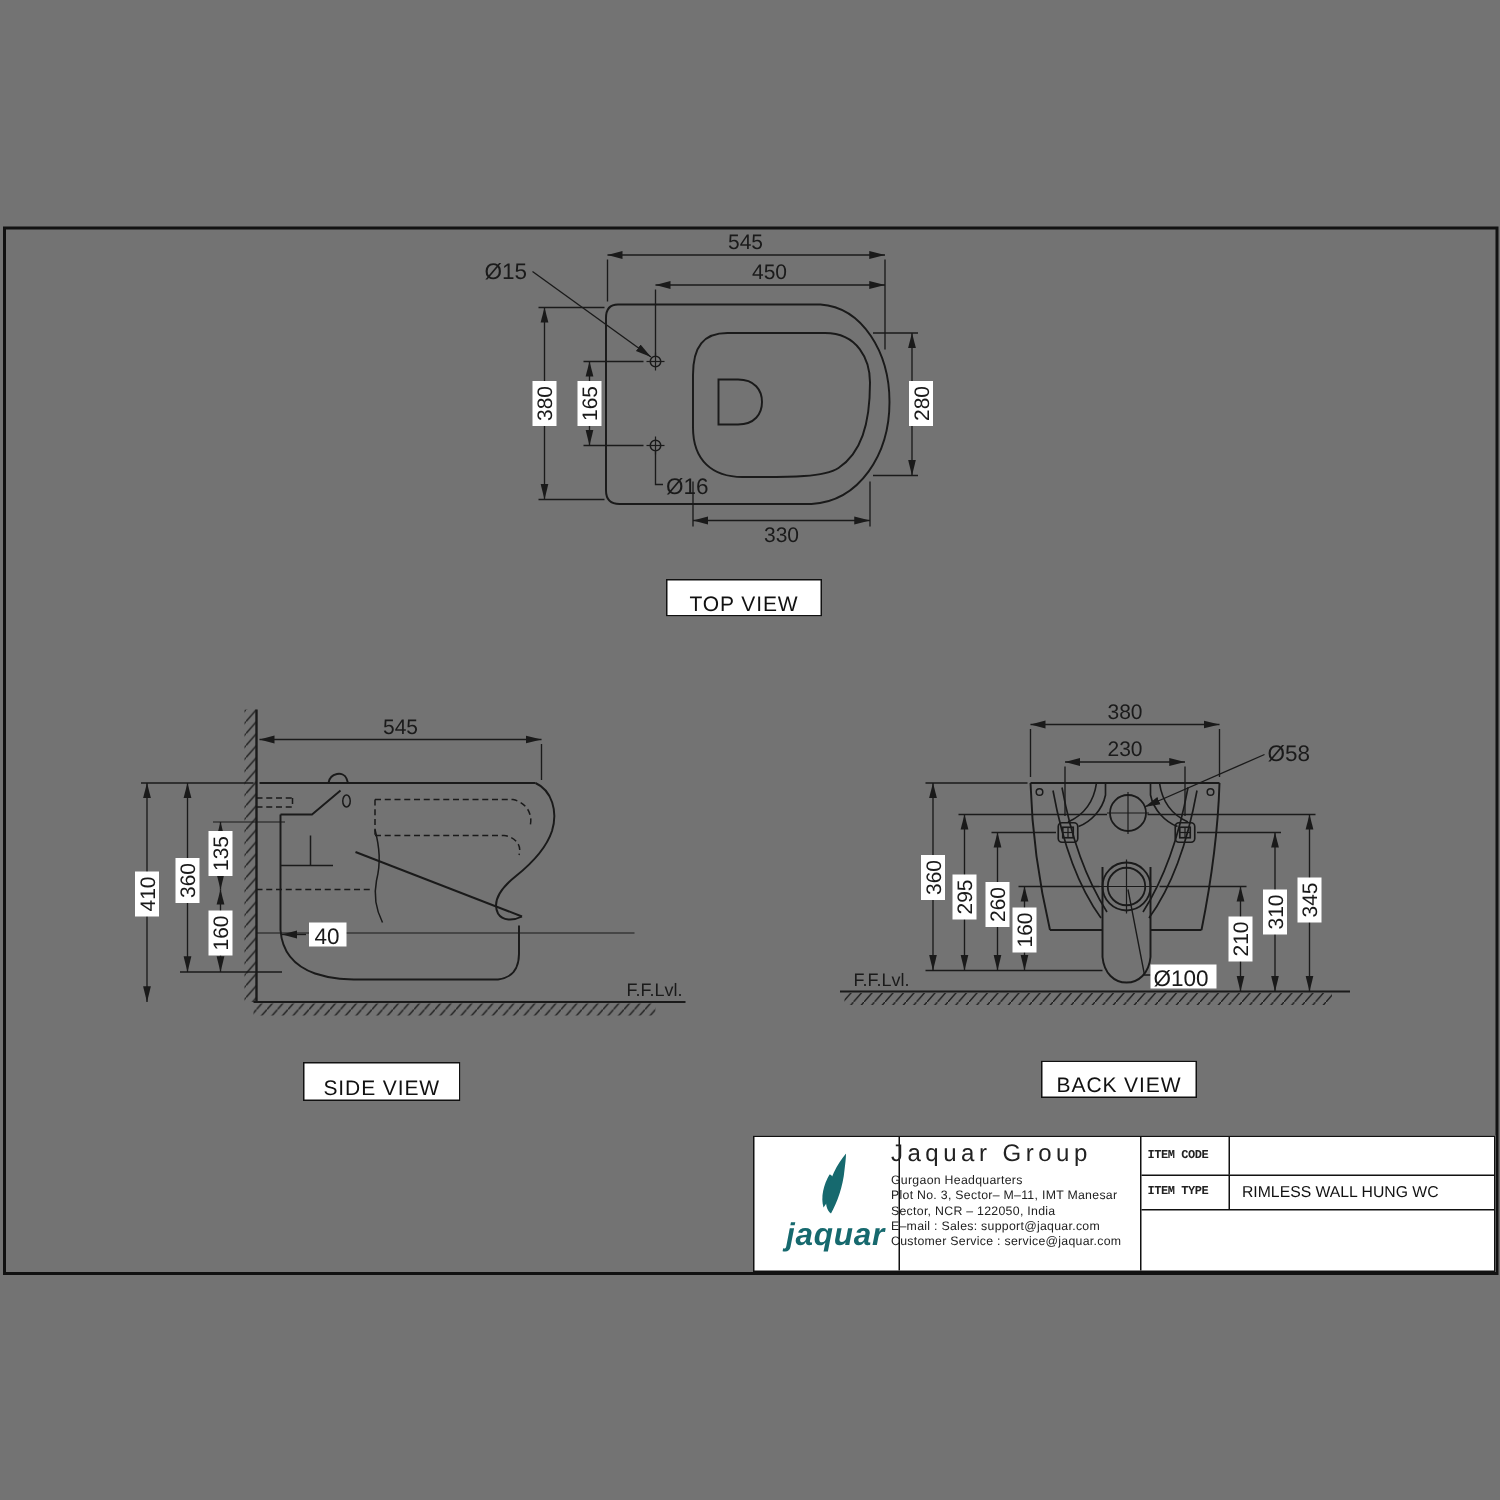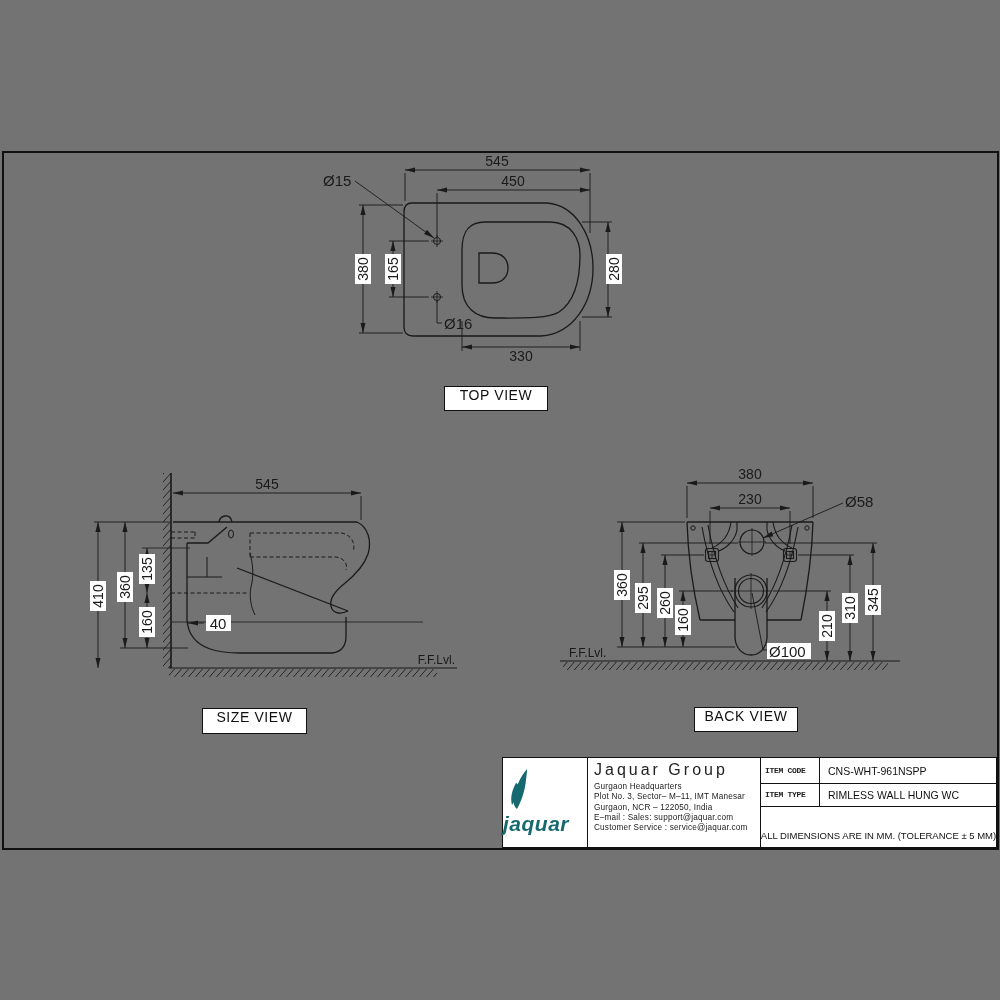--- a/index.html
+++ b/index.html
@@ -1,30 +1,30 @@
 <!DOCTYPE html>
 <html><head>
 <meta charset="utf-8">
 <style>
   html,body{margin:0;padding:0;background:#ffffff;}
   #stage{position:relative;width:1000px;height:1000px;background:#737373;overflow:hidden;
          font-family:"Liberation Sans",sans-serif;color:#1a1a1a;}
   #frame{position:absolute;left:2px;top:151px;width:993px;height:695px;border:2px solid #111;}
   .viewbox{position:absolute;}
   .viewlabel{position:absolute;border:1.4px solid #111;background:#fff;display:flex;
-             align-items:flex-start;justify-content:center;font-size:14px;letter-spacing:.6px;color:#111;}
+             align-items:flex-end;justify-content:center;font-size:14px;letter-spacing:.6px;color:#111;}
   svg text{font-family:"Liberation Sans",sans-serif;fill:#1a1a1a;}
   .dimtxt{font-size:14px;}
   .diatxt{font-size:15px;}
   .fftxt{font-size:12px;}
   
   #tblock{position:absolute;left:502px;top:757px;width:495px;height:91px;border:1.5px solid #111;
           box-sizing:border-box;background:#fff;}
-  #logocell{position:absolute;left:0;top:0;width:85px;height:100%;border-right:1.5px solid #111;
-            box-sizing:border-box;display:flex;flex-direction:column;align-items:flex-start;justify-content:center;}
+  #logocell{position:absolute;left:12px;top:0;width:85px;height:100%;border-right:1.5px solid #111;
+            box-sizing:border-box;display:flex;flex-direction:column;align-items:center;justify-content:center;}
   .wordmark{font-size:21px;font-weight:bold;font-style:italic;letter-spacing:.5px;margin-top:1px;}
   #addrcell{position:absolute;left:85px;top:0;width:173px;height:100%;border-right:1.5px solid #111;
             box-sizing:border-box;padding:2px 4px 16px 6px;}
   .company{font-size:16px;letter-spacing:3px;color:#222;margin:1px 0 3px 0;white-space:nowrap;}
   .addrline{font-size:8.2px;letter-spacing:.2px;line-height:10.3px;color:#222;white-space:nowrap;}
   #itable{position:absolute;left:258px;top:0;right:0;bottom:0;}
   .irow{position:absolute;left:0;right:0;border-bottom:1.2px solid #111;display:flex;}
   .ilabel{width:59px;border-right:1.2px solid #111;box-sizing:border-box;display:flex;align-items:center;
           padding-left:4px;font-family:"Liberation Mono",monospace;font-size:8px;letter-spacing:-0.3px;color:#222;font-weight:bold;}
   .ival{flex:1;display:flex;align-items:center;padding-left:8px;font-size:10.5px;color:#111;white-space:nowrap;}
@@ -163,21 +163,21 @@
       <text class="dimtxt" x="67" y="109" text-anchor="middle">135</text>
       </g>
     <g transform="rotate(-90 67 157)">
         <rect x="52" y="149" width="30" height="16" fill="#fff"></rect>
       <text class="dimtxt" x="67" y="162" text-anchor="middle">160</text>
       </g>
     <rect x="126" y="150" width="25" height="16" fill="#fff"></rect>
     <text x="138" y="164" text-anchor="middle" style="font-size:15px">40</text>
   </svg>
   <div class="viewlabel" style="left:202px;top:708px;width:103px;height:24px;">
-    <span>SIZE VIEW</span>
+    <span>SIDE VIEW</span>
   </div>
 
   <svg class="viewbox" style="left:555px;top:460px;" width="360" height="270" viewBox="0 0 360 270">
 
     <rect x="8" y="202" width="325" height="8" fill="url(#hp)"></rect>
     <line x1="5" y1="201" x2="345" y2="201" stroke="#1a1a1a" stroke-width="1.2"></line>
     <text class="fftxt" x="14" y="197">F.F.Lvl.</text>
 
     <g stroke="#1a1a1a" fill="none" stroke-width="1.3">
       <line x1="132" y1="62" x2="258" y2="62"></line>
@@ -290,29 +290,27 @@
       <svg width="34" height="42" viewBox="0 0 34 42">
         <path d="M13,14 C9,21 7,29 9,36 C13,31 15,23 15,16 C15,15 14,14 13,14 Z" fill="#16696e"></path>
         <path d="M24,0 C18,7 13,17 11,28 C10,33 11,38 14,40 C18,33 22,22 23,11 C23.5,7 24,3 24,0 Z" fill="#16696e"></path>
       </svg>
       <div class="wordmark" style="color:#16696e">jaquar</div>
     </div>
     <div id="addrcell">
       <div class="company">Jaquar Group</div>
       <div class="addrline">Gurgaon Headquarters</div>
       <div class="addrline">Plot No. 3, Sector– M–11, IMT Manesar</div>
-      <div class="addrline">Gurgaon, NCR – 122050, India</div>
+      <div class="addrline">Sector, NCR – 122050, India</div>
       <div class="addrline">E–mail : Sales: support@jaquar.com</div>
       <div class="addrline">Customer Service : service@jaquar.com</div>
     </div>
     <div id="itable">
       <div class="irow" style="top:0;height:25px;">
         <div class="ilabel">ITEM CODE</div>
-        <div class="ival">CNS-WHT-961NSPP</div>
       </div>
       <div class="irow" style="top:25px;height:23px;">
         <div class="ilabel">ITEM TYPE</div>
         <div class="ival">RIMLESS WALL HUNG WC</div>
       </div>
-      <div class="inote">ALL DIMENSIONS ARE IN MM. (TOLERANCE ± 5 MM)</div>
     </div>
   </div>
 </div>
 
 </body></html>

